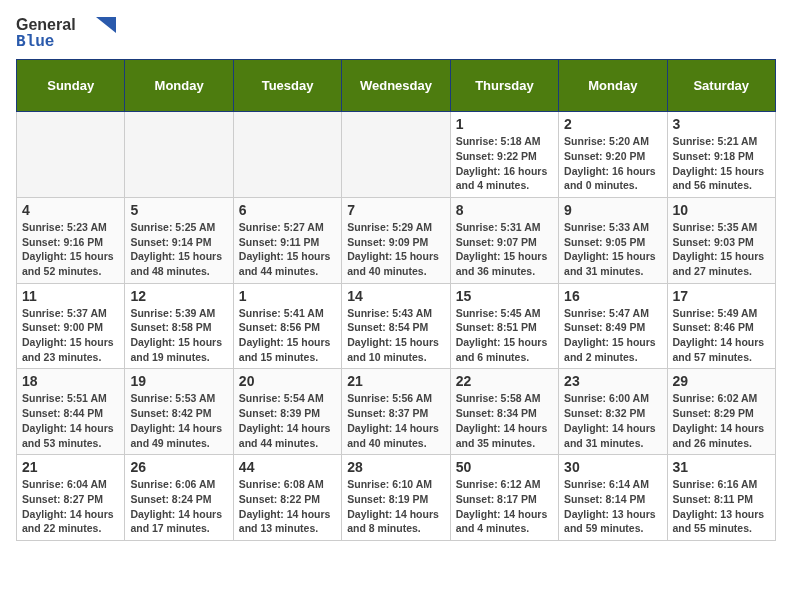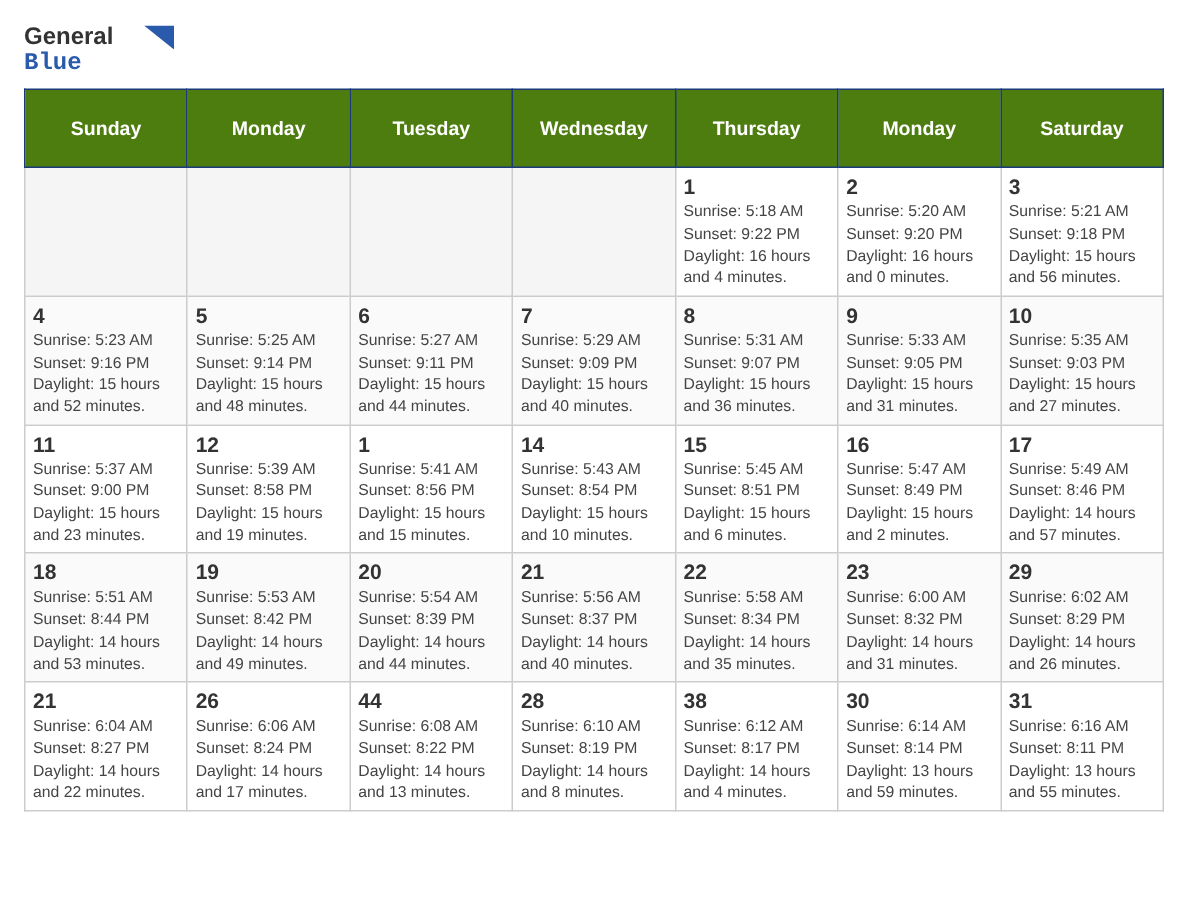--- a/index.html
+++ b/index.html
@@ -66,20 +66,21 @@
       font-size: 14px;
       font-weight: bold;
       color: #333;
       display: block;
       margin-bottom: 2px;
     }
     .day-detail {
       font-size: 10.5px;
       color: #444;
       line-height: 1.4;
+      font-weight: bold;
     }
   </style>
 </head>
 <body>
 
 <div class="header-area">
   <div class="logo">
   <div style="display:flex;flex-direction:column;line-height:1.1;">
     <div style="display:flex;align-items:center;gap:20px;">
       <span style="font-size:16px;font-weight:bold;color:#333;">General</span>
@@ -228,21 +229,21 @@
         </td>
         <td>
           <span class="day-number">44</span>
           <div class="day-detail">Sunrise: 6:08 AM<br>Sunset: 8:22 PM<br>Daylight: 14 hours and 13 minutes.</div>
         </td>
         <td>
           <span class="day-number">28</span>
           <div class="day-detail">Sunrise: 6:10 AM<br>Sunset: 8:19 PM<br>Daylight: 14 hours and 8 minutes.</div>
         </td>
         <td>
-          <span class="day-number">38</span>
+          <span class="day-number">50</span>
           <div class="day-detail">Sunrise: 6:12 AM<br>Sunset: 8:17 PM<br>Daylight: 14 hours and 4 minutes.</div>
         </td>
         <td>
           <span class="day-number">30</span>
           <div class="day-detail">Sunrise: 6:14 AM<br>Sunset: 8:14 PM<br>Daylight: 13 hours and 59 minutes.</div>
         </td>
         <td>
           <span class="day-number">31</span>
           <div class="day-detail">Sunrise: 6:16 AM<br>Sunset: 8:11 PM<br>Daylight: 13 hours and 55 minutes.</div>
         </td>

